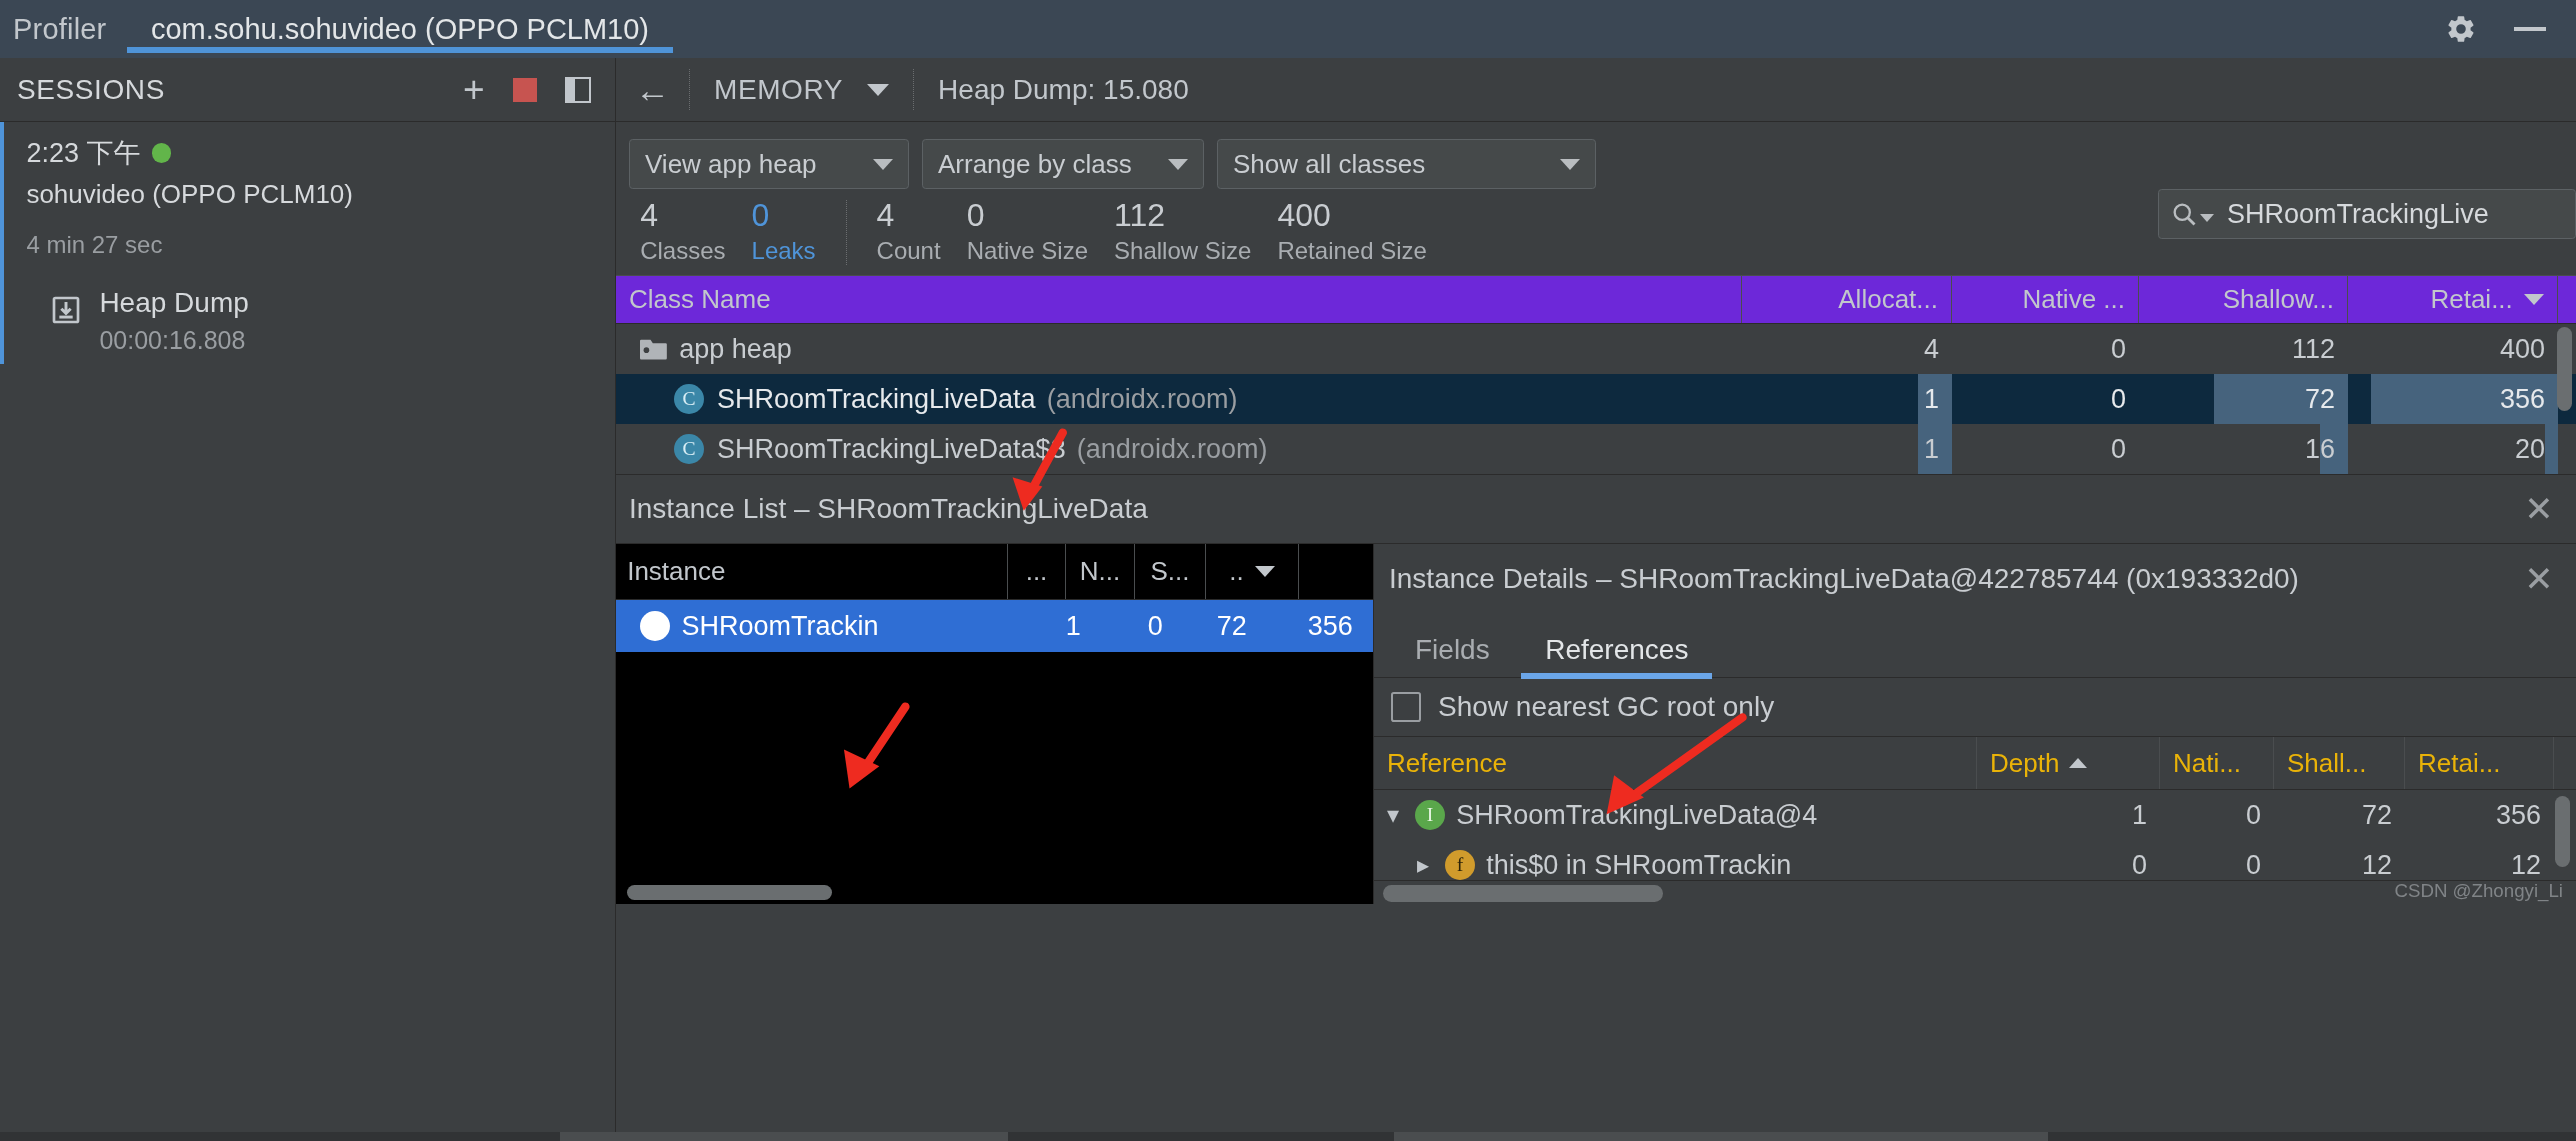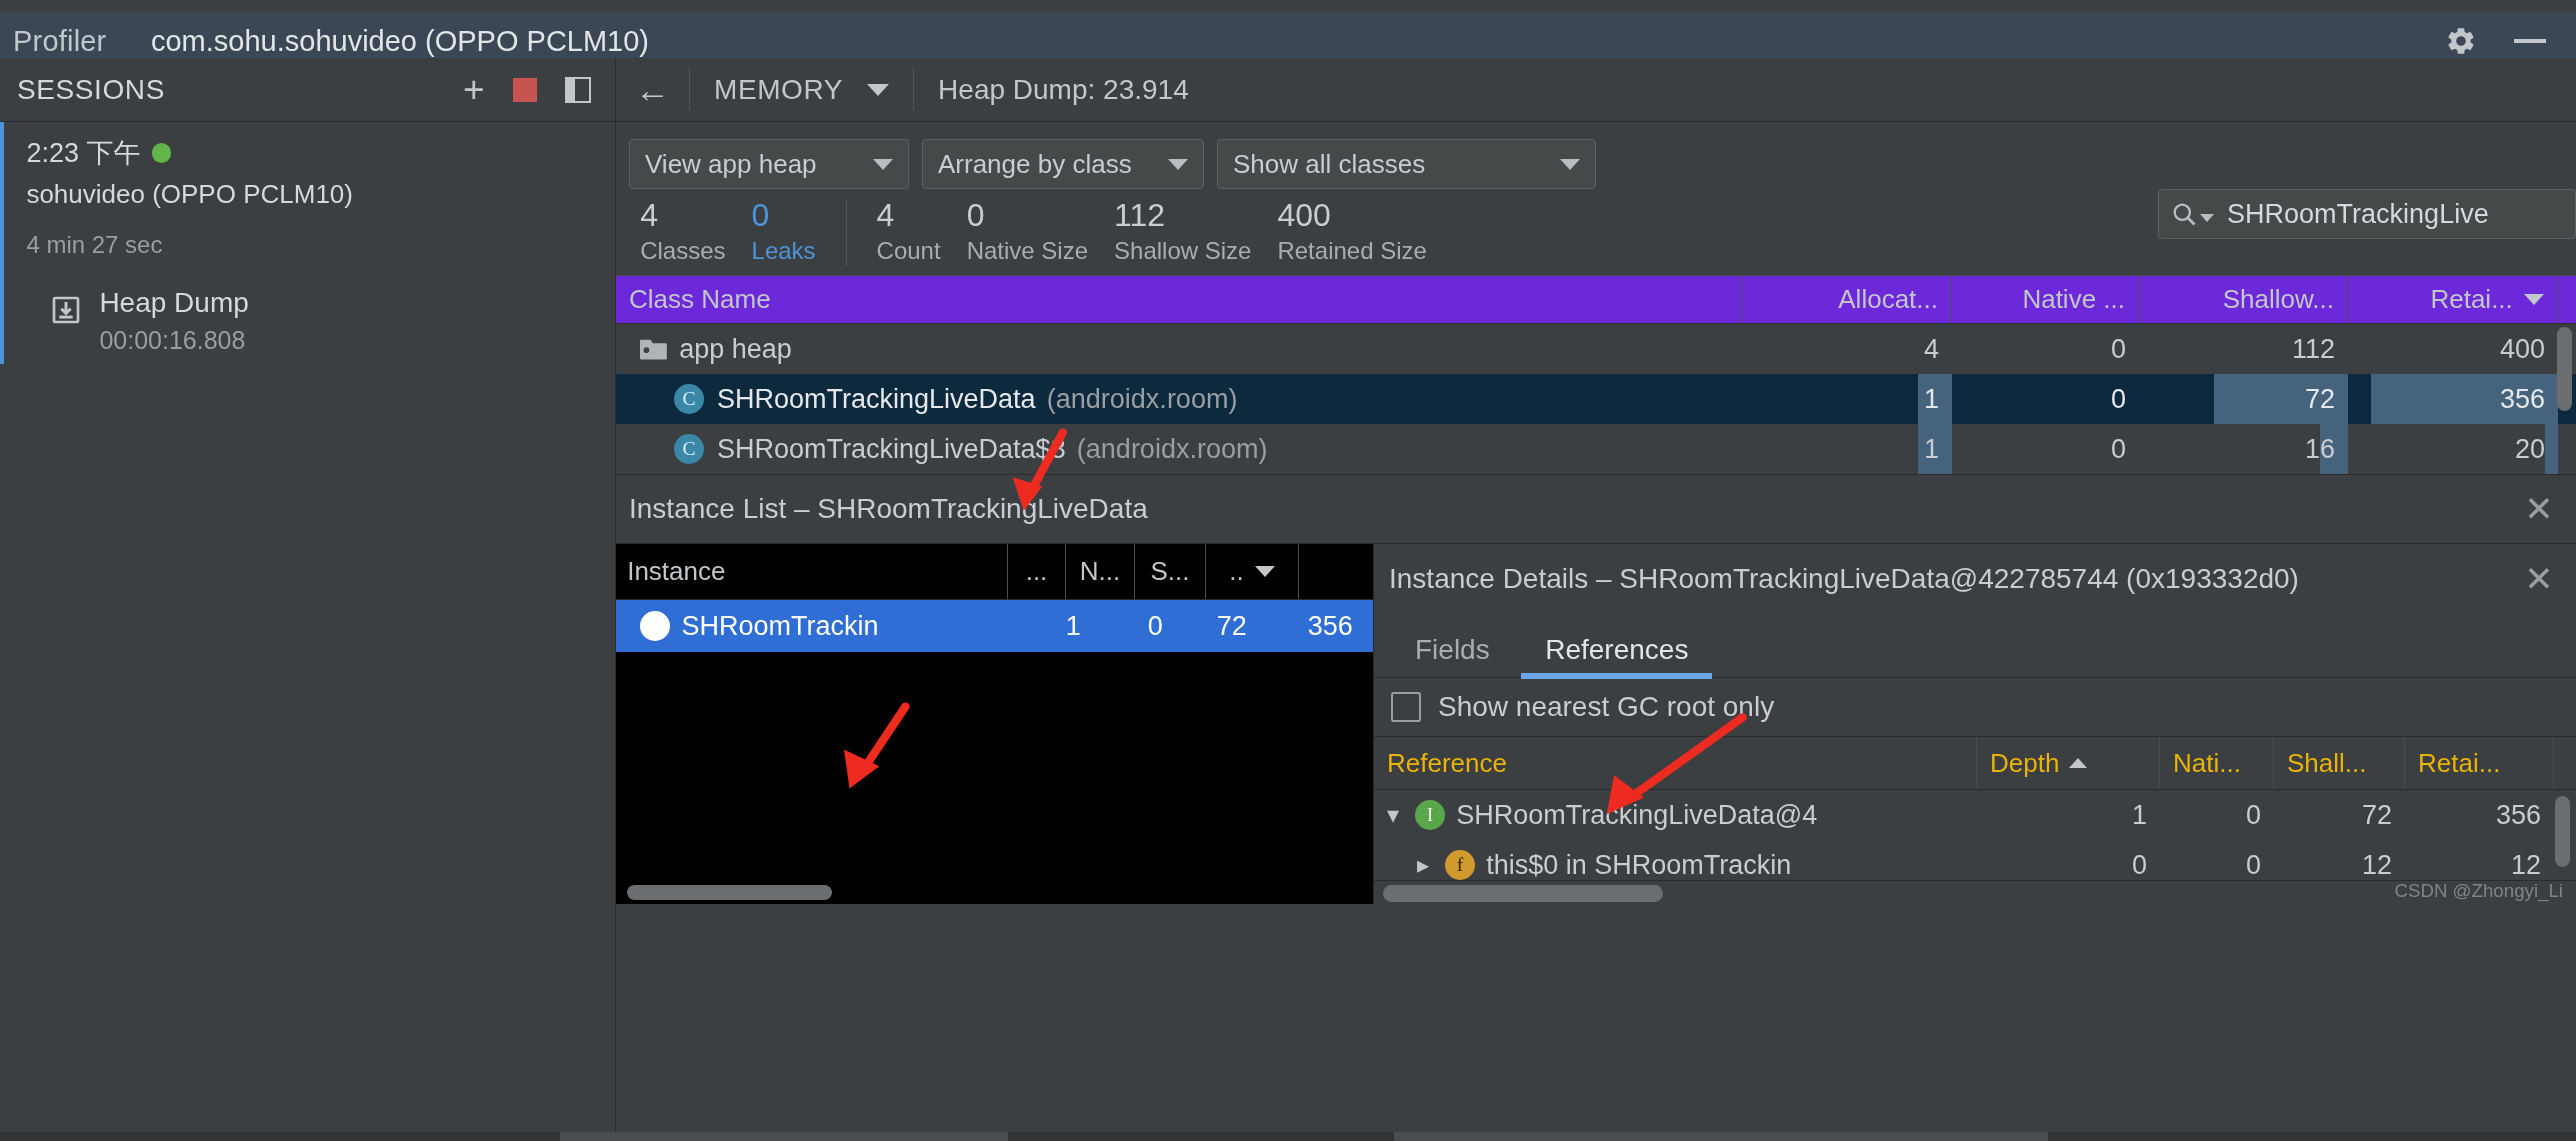--- a/index.html
+++ b/index.html
@@ -7,21 +7,21 @@
     width: 2576px; height: 1141px;
     background: #3c3f41;
     font-family: "Liberation Sans", sans-serif;
     overflow: hidden;
     -webkit-font-smoothing: antialiased;
   }
   .app { position: relative; width: 2576px; height: 1141px; background: #3c3f41; }
 
   
   .titlebar {
-    position: absolute; left: 0; top: 12px; width: 2576px; height: 58px;
+    position: absolute; left: 0; top: 0; width: 2576px; height: 58px;
     background: #3b4754; display: flex; align-items: center;
   }
   .titlebar-label {
     color: #c2c7cc; font-size: 29px; padding-left: 13px; padding-right: 20.5px;
     letter-spacing: 0.2px;
   }
   .titlebar-tab {
     position: relative; height: 48px; display: flex; align-items: center;
     padding: 0 24px; color: #e3e6e8; font-size: 29px;
   }
@@ -252,21 +252,21 @@
   </div>
 
   <div class="main">
 
     <div class="mem-toolbar">
       <div class="back-arrow">←</div>
       <div class="vdots"></div>
       <div class="mem-label">MEMORY</div>
       <div class="caret-dn"></div>
       <div class="vdots mem-sep"></div>
-      <div class="heapdump-label">Heap Dump: 23.914</div>
+      <div class="heapdump-label">Heap Dump: 15.080</div>
     </div>
 
     <div style="position:relative;">
       <div class="filters">
         <div class="combo combo-1">
           <span class="lbl">View app heap</span>
           <span class="arw"></span>
         </div>
         <div class="combo combo-2">
           <span class="lbl">Arrange by class</span>

